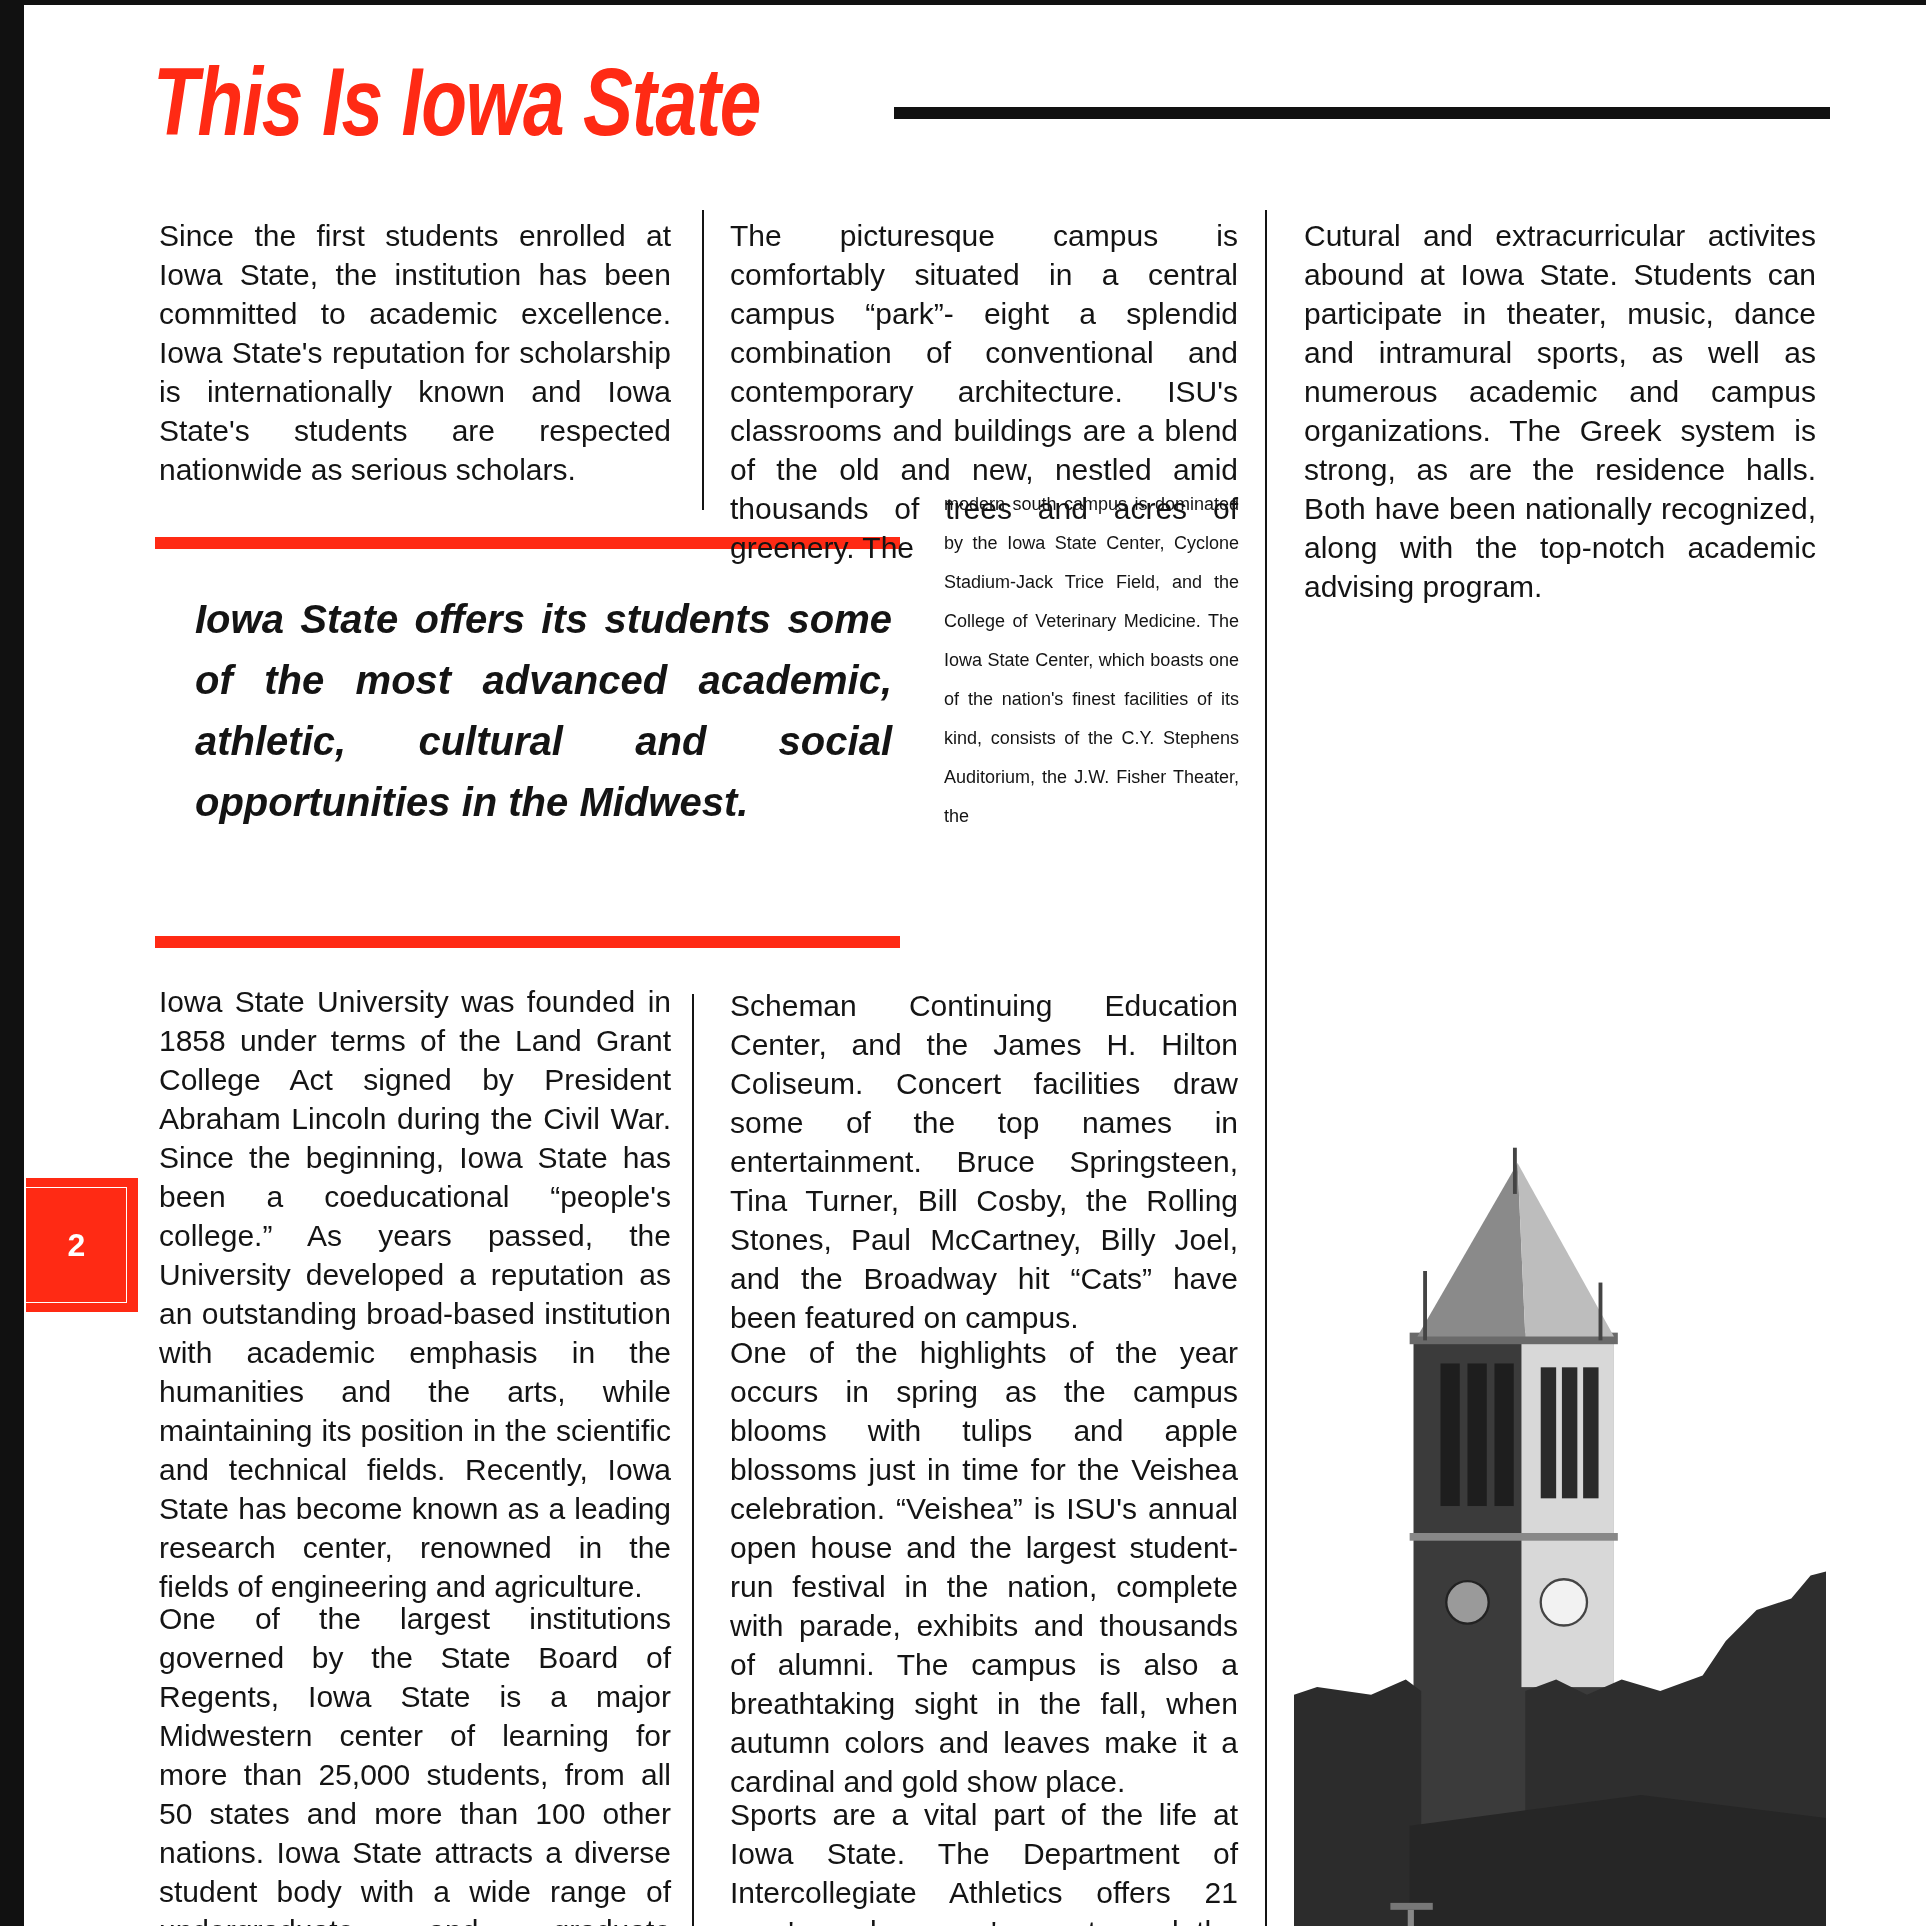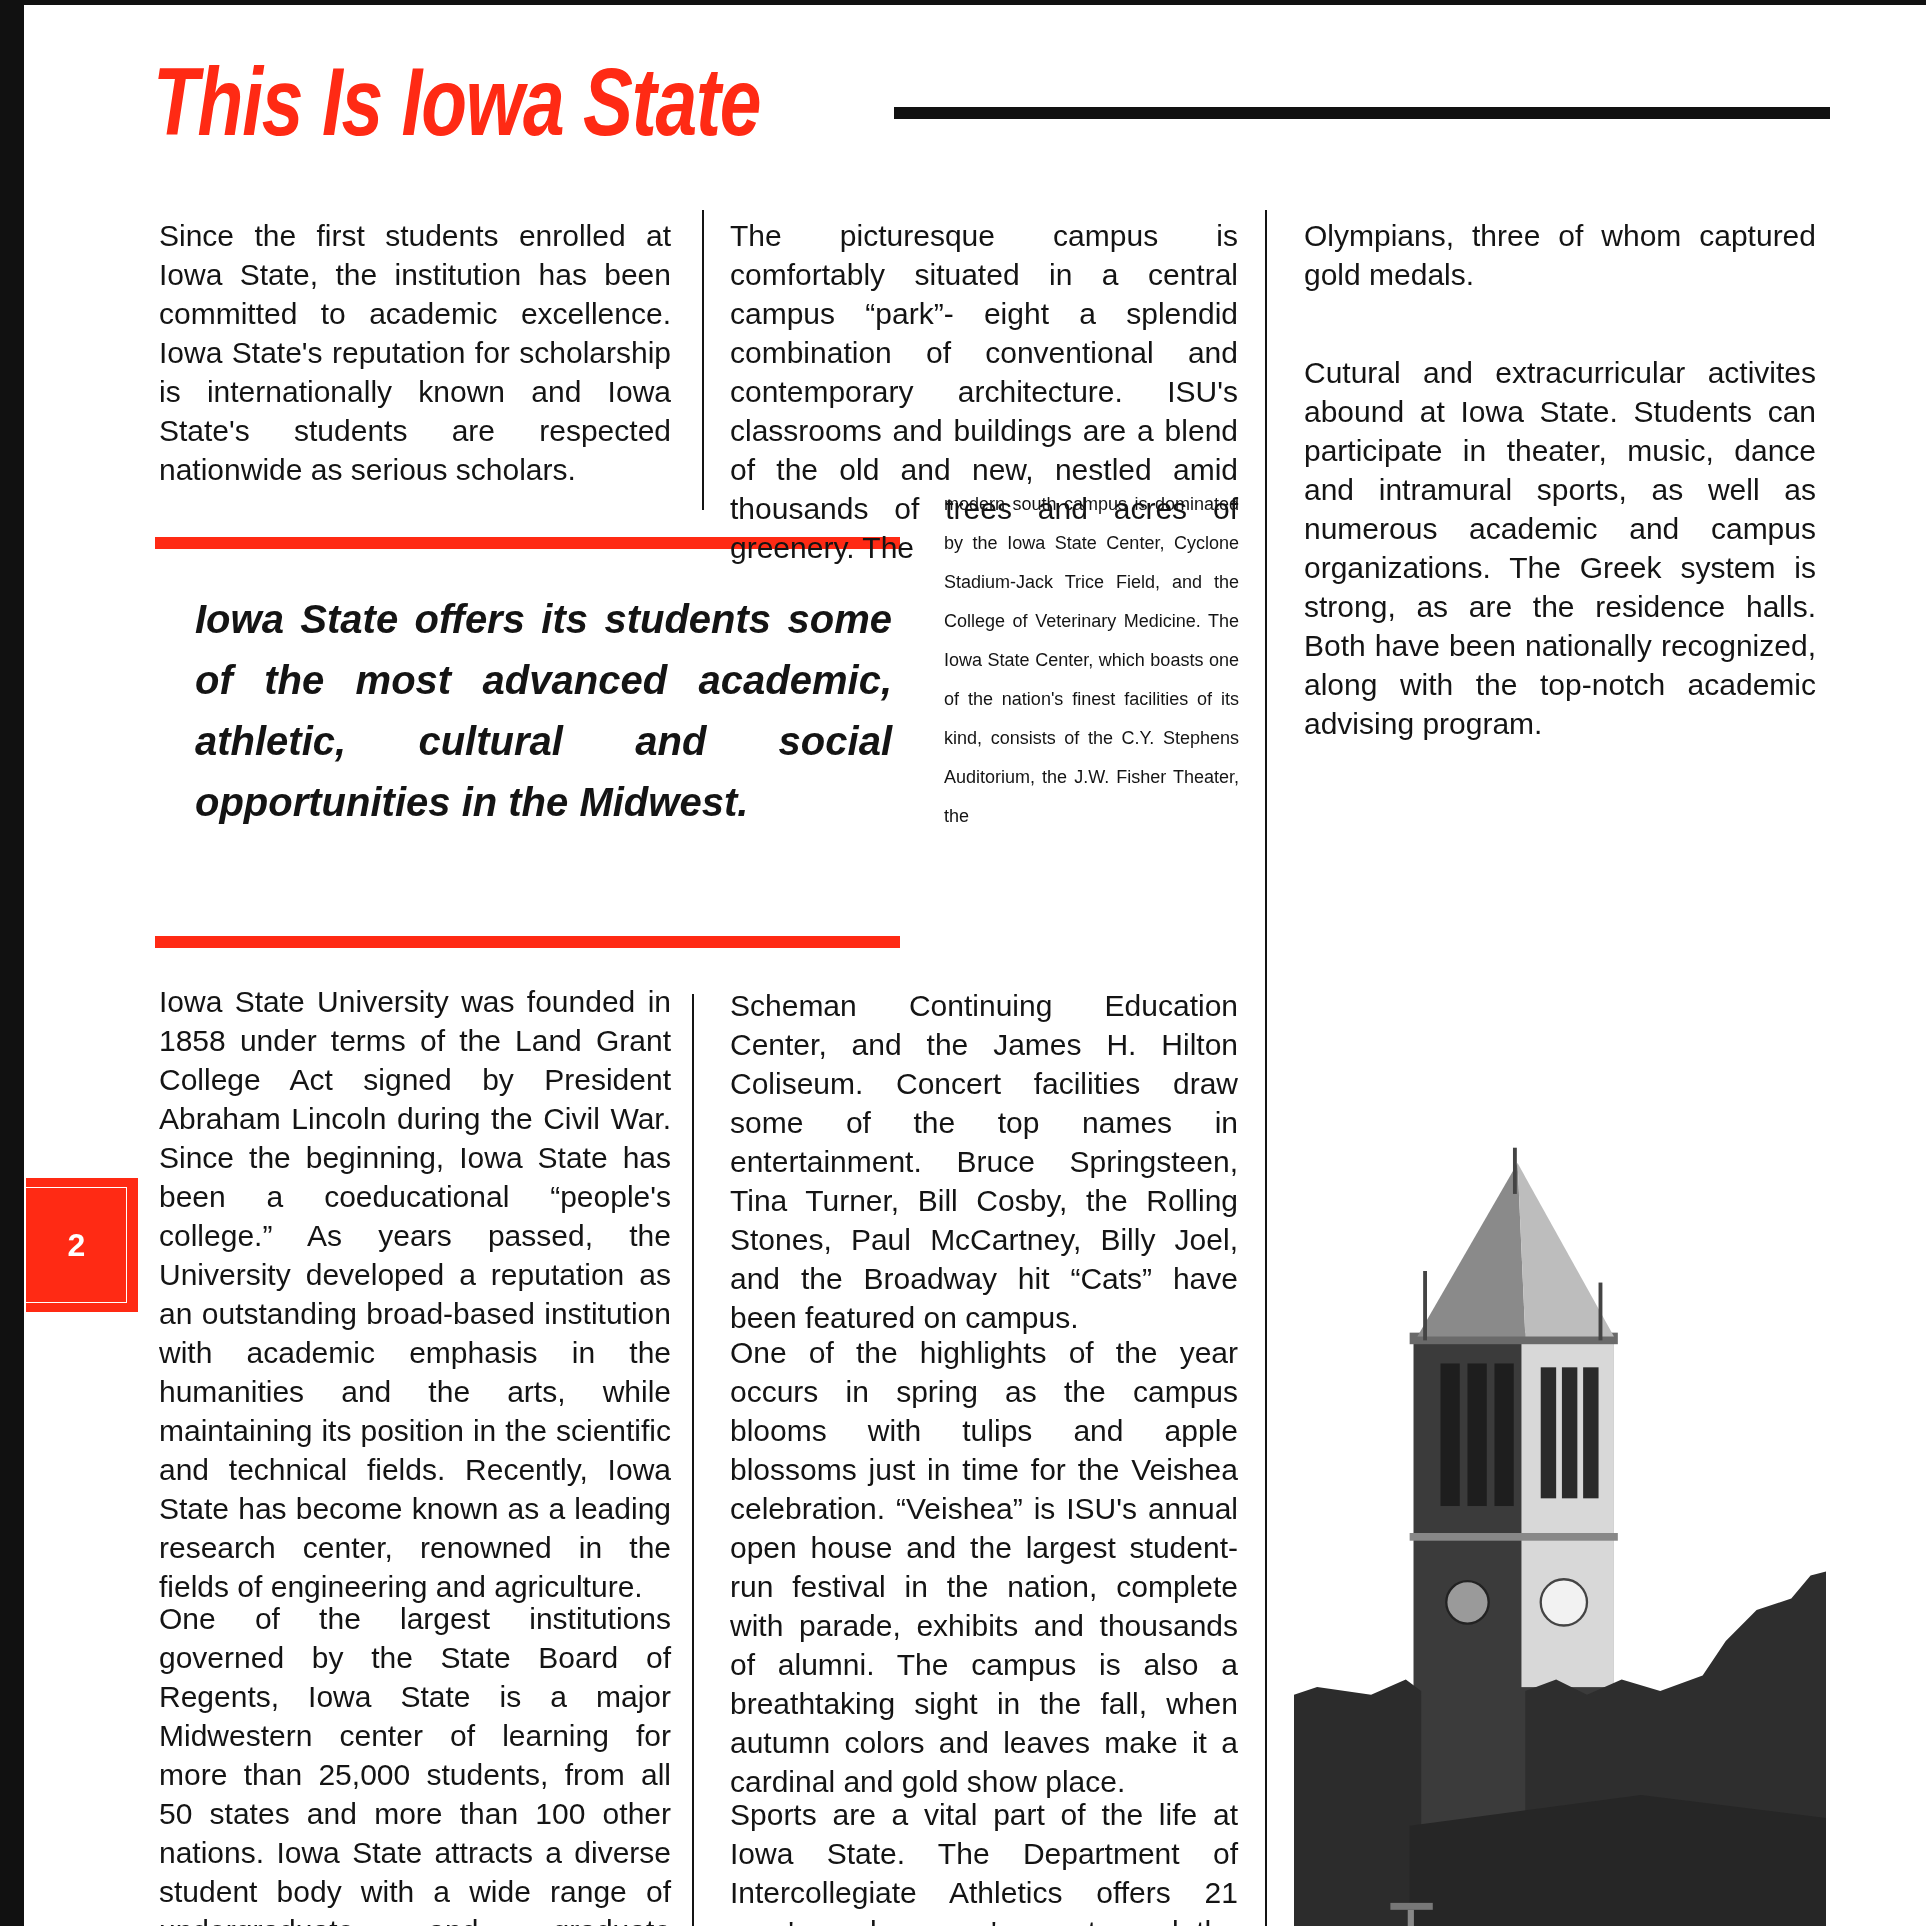--- a/index.html
+++ b/index.html
@@ -104,21 +104,20 @@
   <p>Scheman Continuing Education Center, and the James H. Hilton Coliseum. Concert facilities draw some of the top names in entertainment. Bruce Springsteen, Tina Turner, Bill Cosby, the Rolling Stones, Paul McCartney, Billy Joel, and the Broadway hit “Cats” have been featured on campus.</p>
 </div>
 <div class="col col2d narrow">
   <p>One of the highlights of the year occurs in spring as the campus blooms with tulips and apple blossoms just in time for the Veishea celebration. “Veishea” is ISU's annual open house and the largest student-run festival in the nation, complete with parade, exhibits and thousands of alumni. The campus is also a breathtaking sight in the fall, when autumn colors and leaves make it a cardinal and gold show place.</p>
 </div>
 <div class="col col2e narrow">
   <p>Sports are a vital part of the life at Iowa State. The Department of Intercollegiate Athletics offers 21 men's and women's sports and the extensive intramural program boasts one of the highest student participation rates in the country. A number of Cyclone intercollegiate teams have been nationally ranked in recent years and several have brought home national titles. Iowa State also has produced 24</p>
 </div>
 
 <div class="col col3a narrow">
-  <p>Olympians, three of whom captured gold medals.</p>
   <p>Cutural and extracurricular activites abound at Iowa State. Students can participate in theater, music, dance and intramural sports, as well as numerous academic and campus organizations. The Greek system is strong, as are the residence halls. Both have been nationally recognized, along with the top-notch academic advising program.</p>
 </div>
 
 <div class="page-tab">
   <div class="inner"></div>
   <div class="num">2</div>
 </div>
 
 <div class="photo">
   <svg viewBox="0 0 1380 2380" preserveAspectRatio="none">

